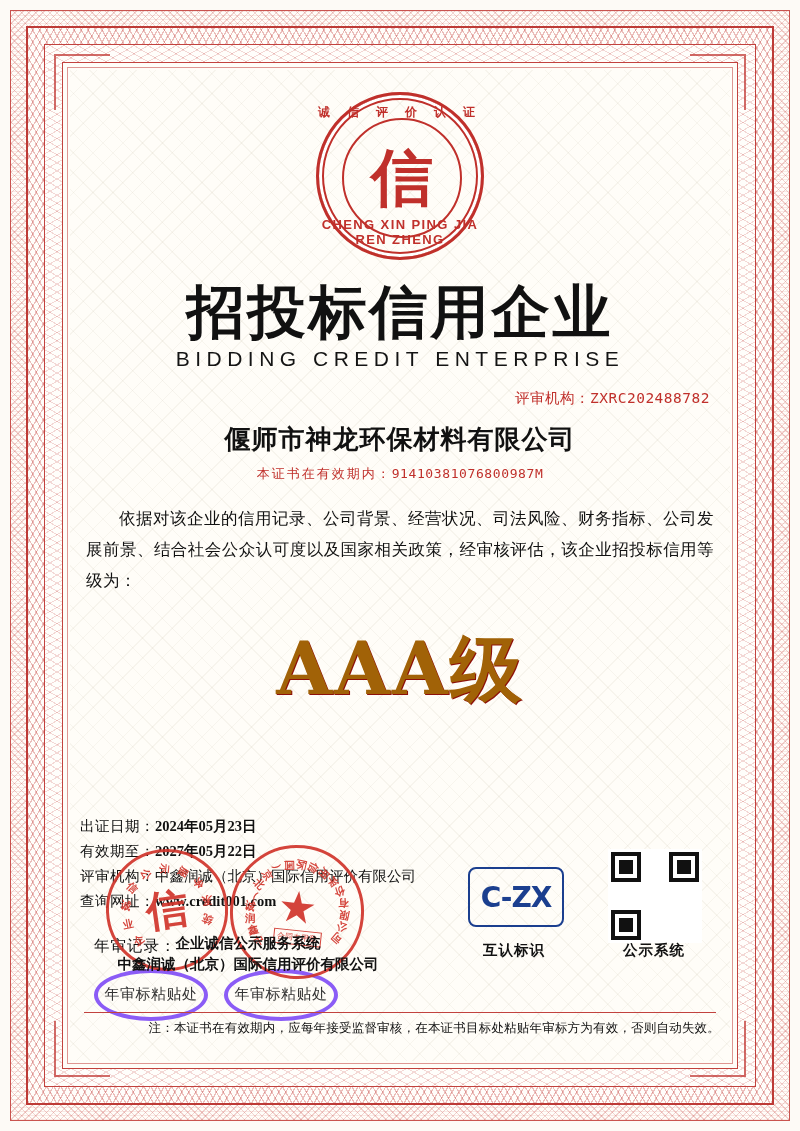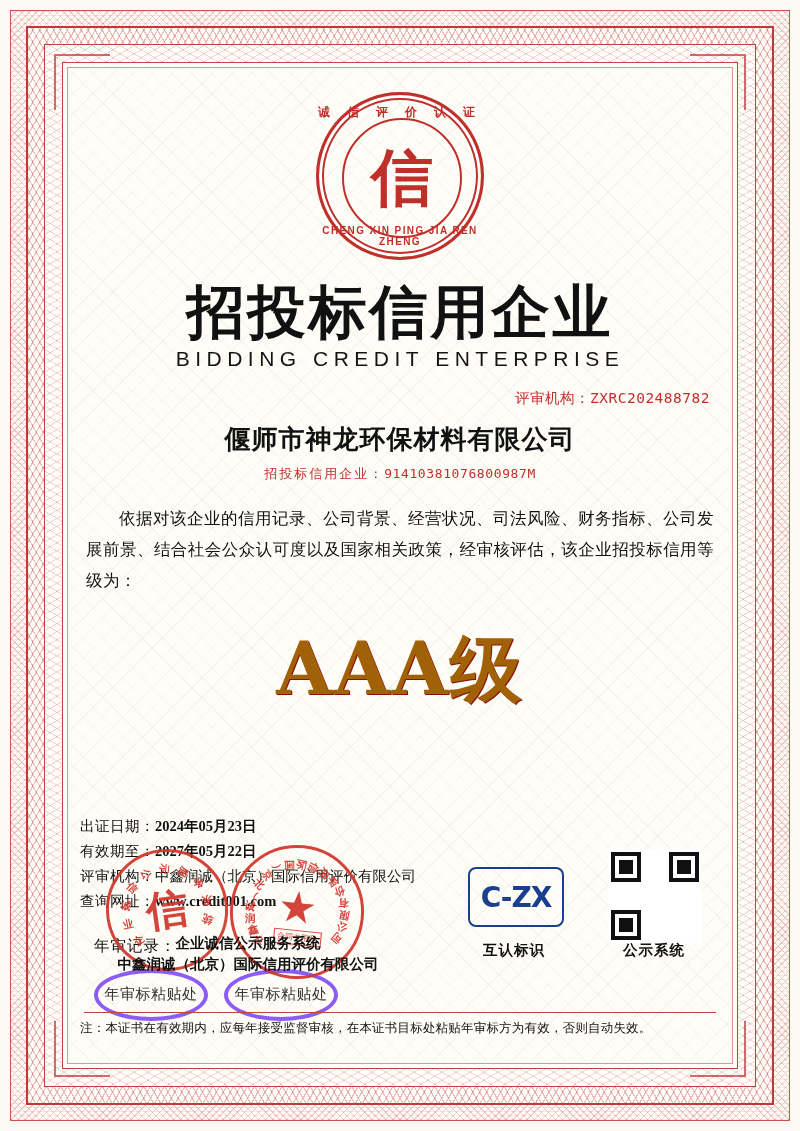--- a/index.html
+++ b/index.html
@@ -127,21 +127,21 @@
     text-align: center;
     font-size: 12px;
     letter-spacing: 7px;
     color: #c0302b;
     font-weight: 700;
   }
   .emblem-bottom-text {
     position: absolute;
     bottom: 13px; left: 0; right: 0;
     text-align: center;
-    font-size: 10px;
+    font-size: 13px;
     letter-spacing: 1.4px;
     color: #c0302b;
     font-weight: 700;
     font-family: "Liberation Sans", sans-serif;
   }
 
   
   .title-cn {
     margin-top: 22px;
     text-align: center;
@@ -399,21 +399,21 @@
     font-weight: 700;
     color: #111;
     font-family: "DejaVu Sans", sans-serif;
     letter-spacing: 1px;
   }
 
   .note {
     position: absolute;
     left: 0; right: 0;
     bottom: 16px;
-    text-align: left;
+    text-align: right;
     font-size: 12.5px;
     color: #111;
     font-family: "DejaVu Sans", sans-serif;
     letter-spacing: 0.2px;
   }
   .note-rule {
     position: absolute;
     left: 4px; right: 4px;
     bottom: 40px;
     border-top: 1px solid #c2423e;
@@ -447,21 +447,21 @@
 
     <div class="title-cn">招投标信用企业</div>
     <div class="title-en">BIDDING CREDIT ENTERPRISE</div>
 
     <div class="credit-no">
       <span class="lbl">评审机构：</span><span>ZXRC202488782</span>
     </div>
 
     <div class="company">偃师市神龙环保材料有限公司</div>
     <div class="uscc">
-      <span class="lbl">招投标信用企业：</span><span>91410381076800987M</span>
+      <span class="lbl">本证书在有效期内：</span><span>91410381076800987M</span>
     </div>
 
     <div class="body-text">依据对该企业的信用记录、公司背景、经营状况、司法风险、财务指标、公司发展前景、结合社会公众认可度以及国家相关政策，经审核评估，该企业招投标信用等级为：</div>
 
     <div class="grade">AAA级</div>
 
     <div class="info-row">
       <div class="info-left">
         <div class="line">
           <span class="lbl">出证日期：</span><span class="val">2024年05月23日</span>

